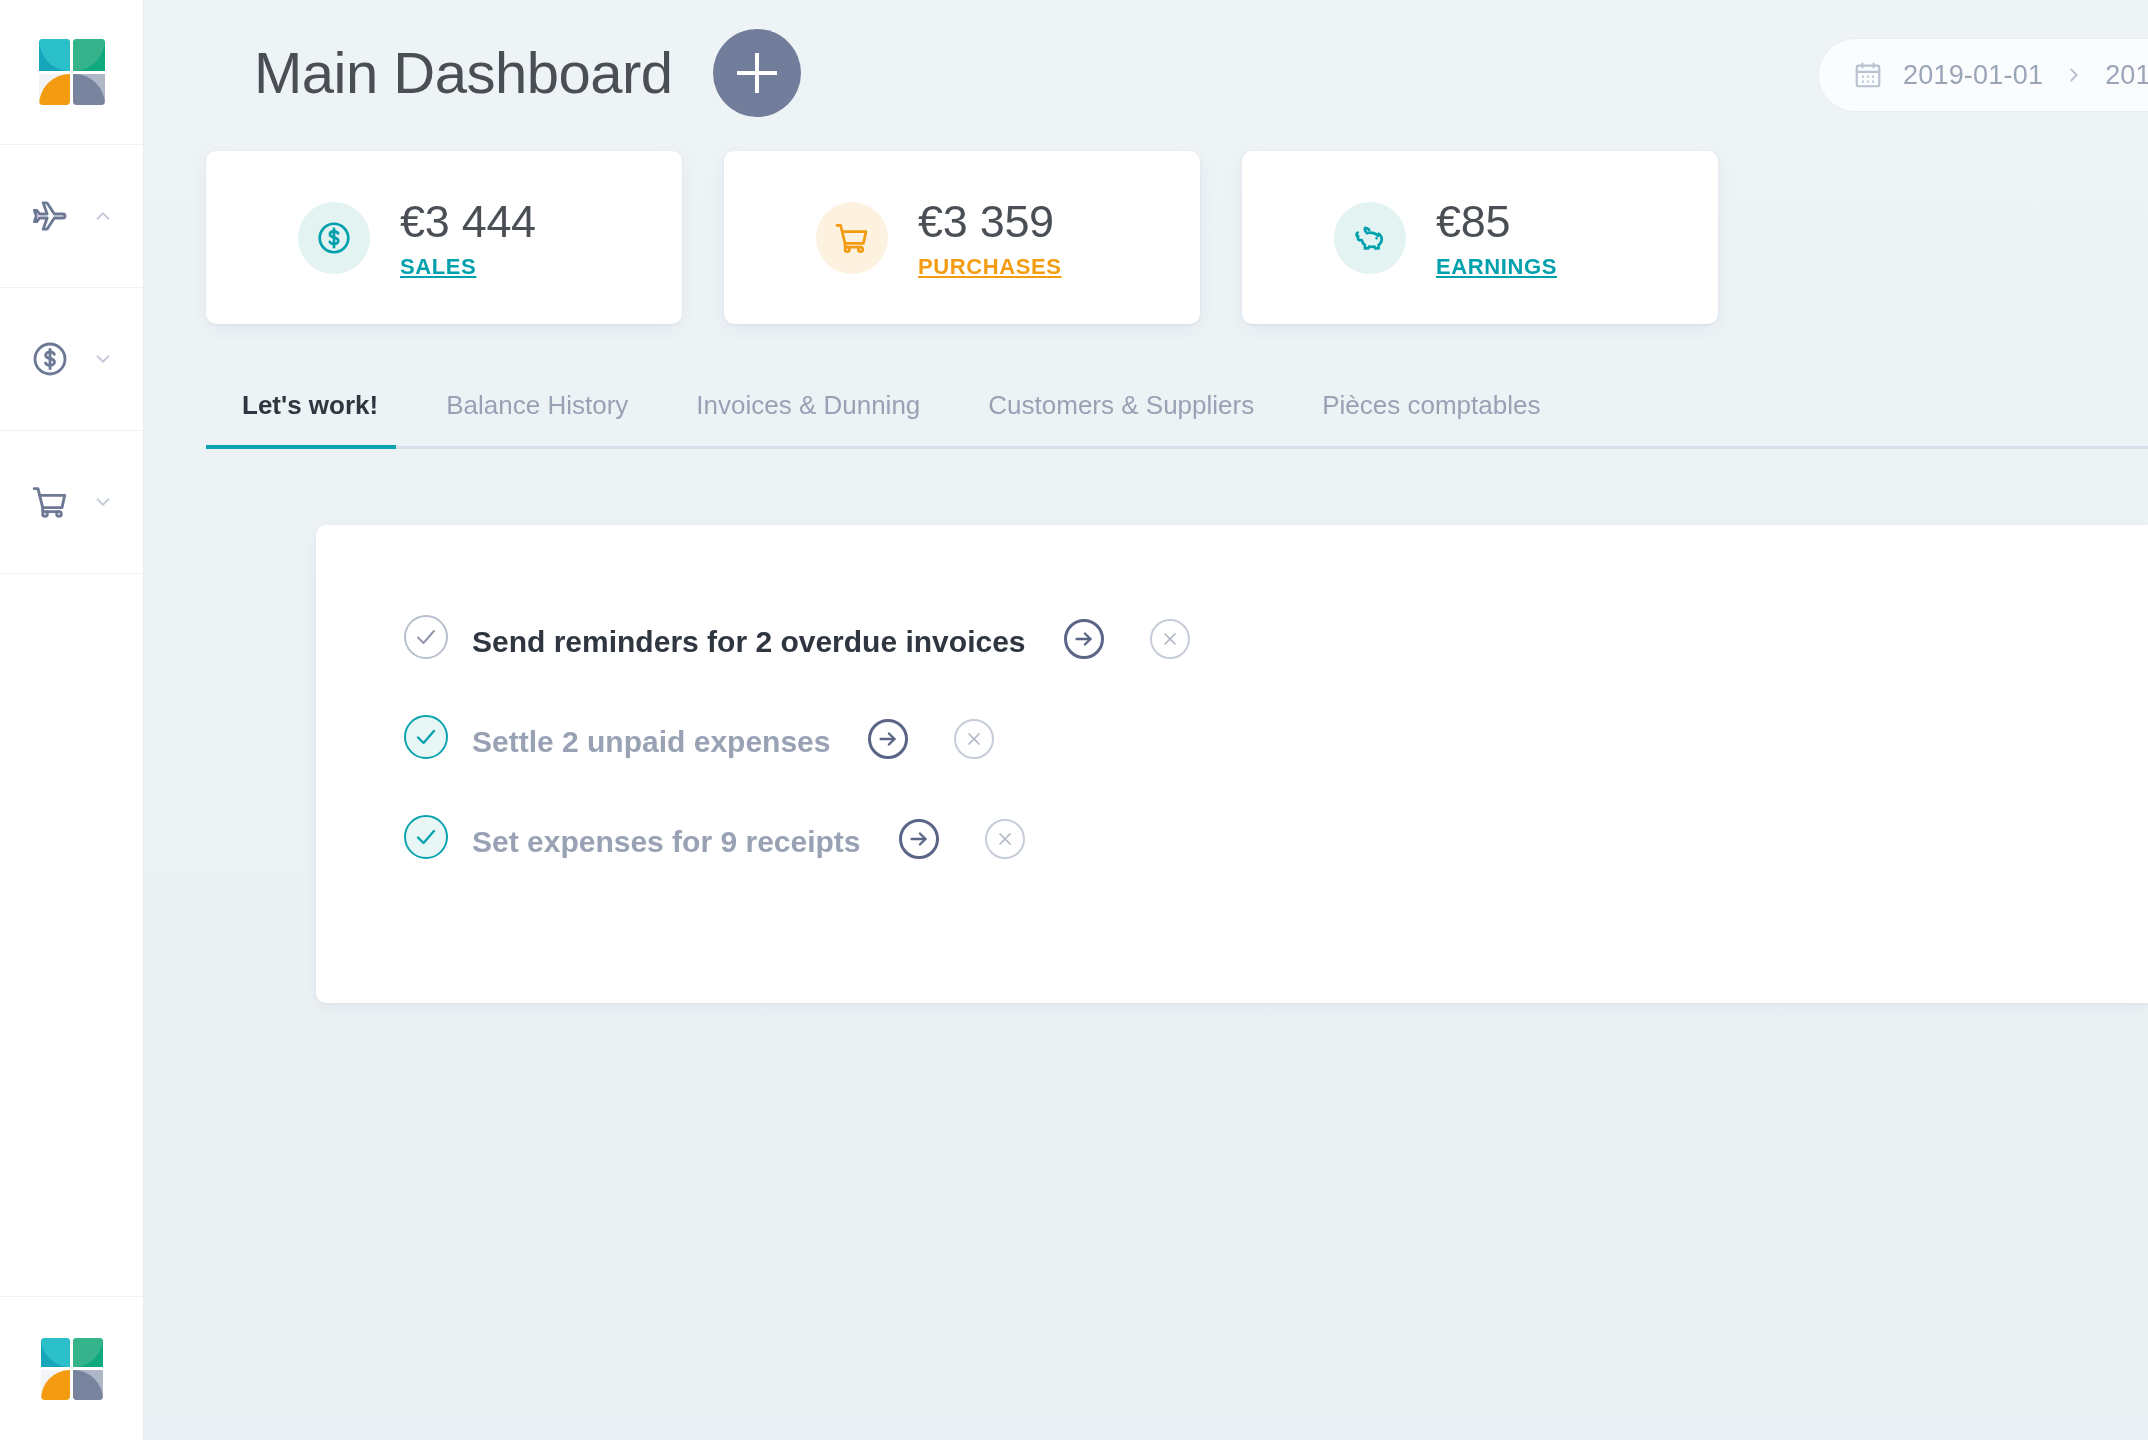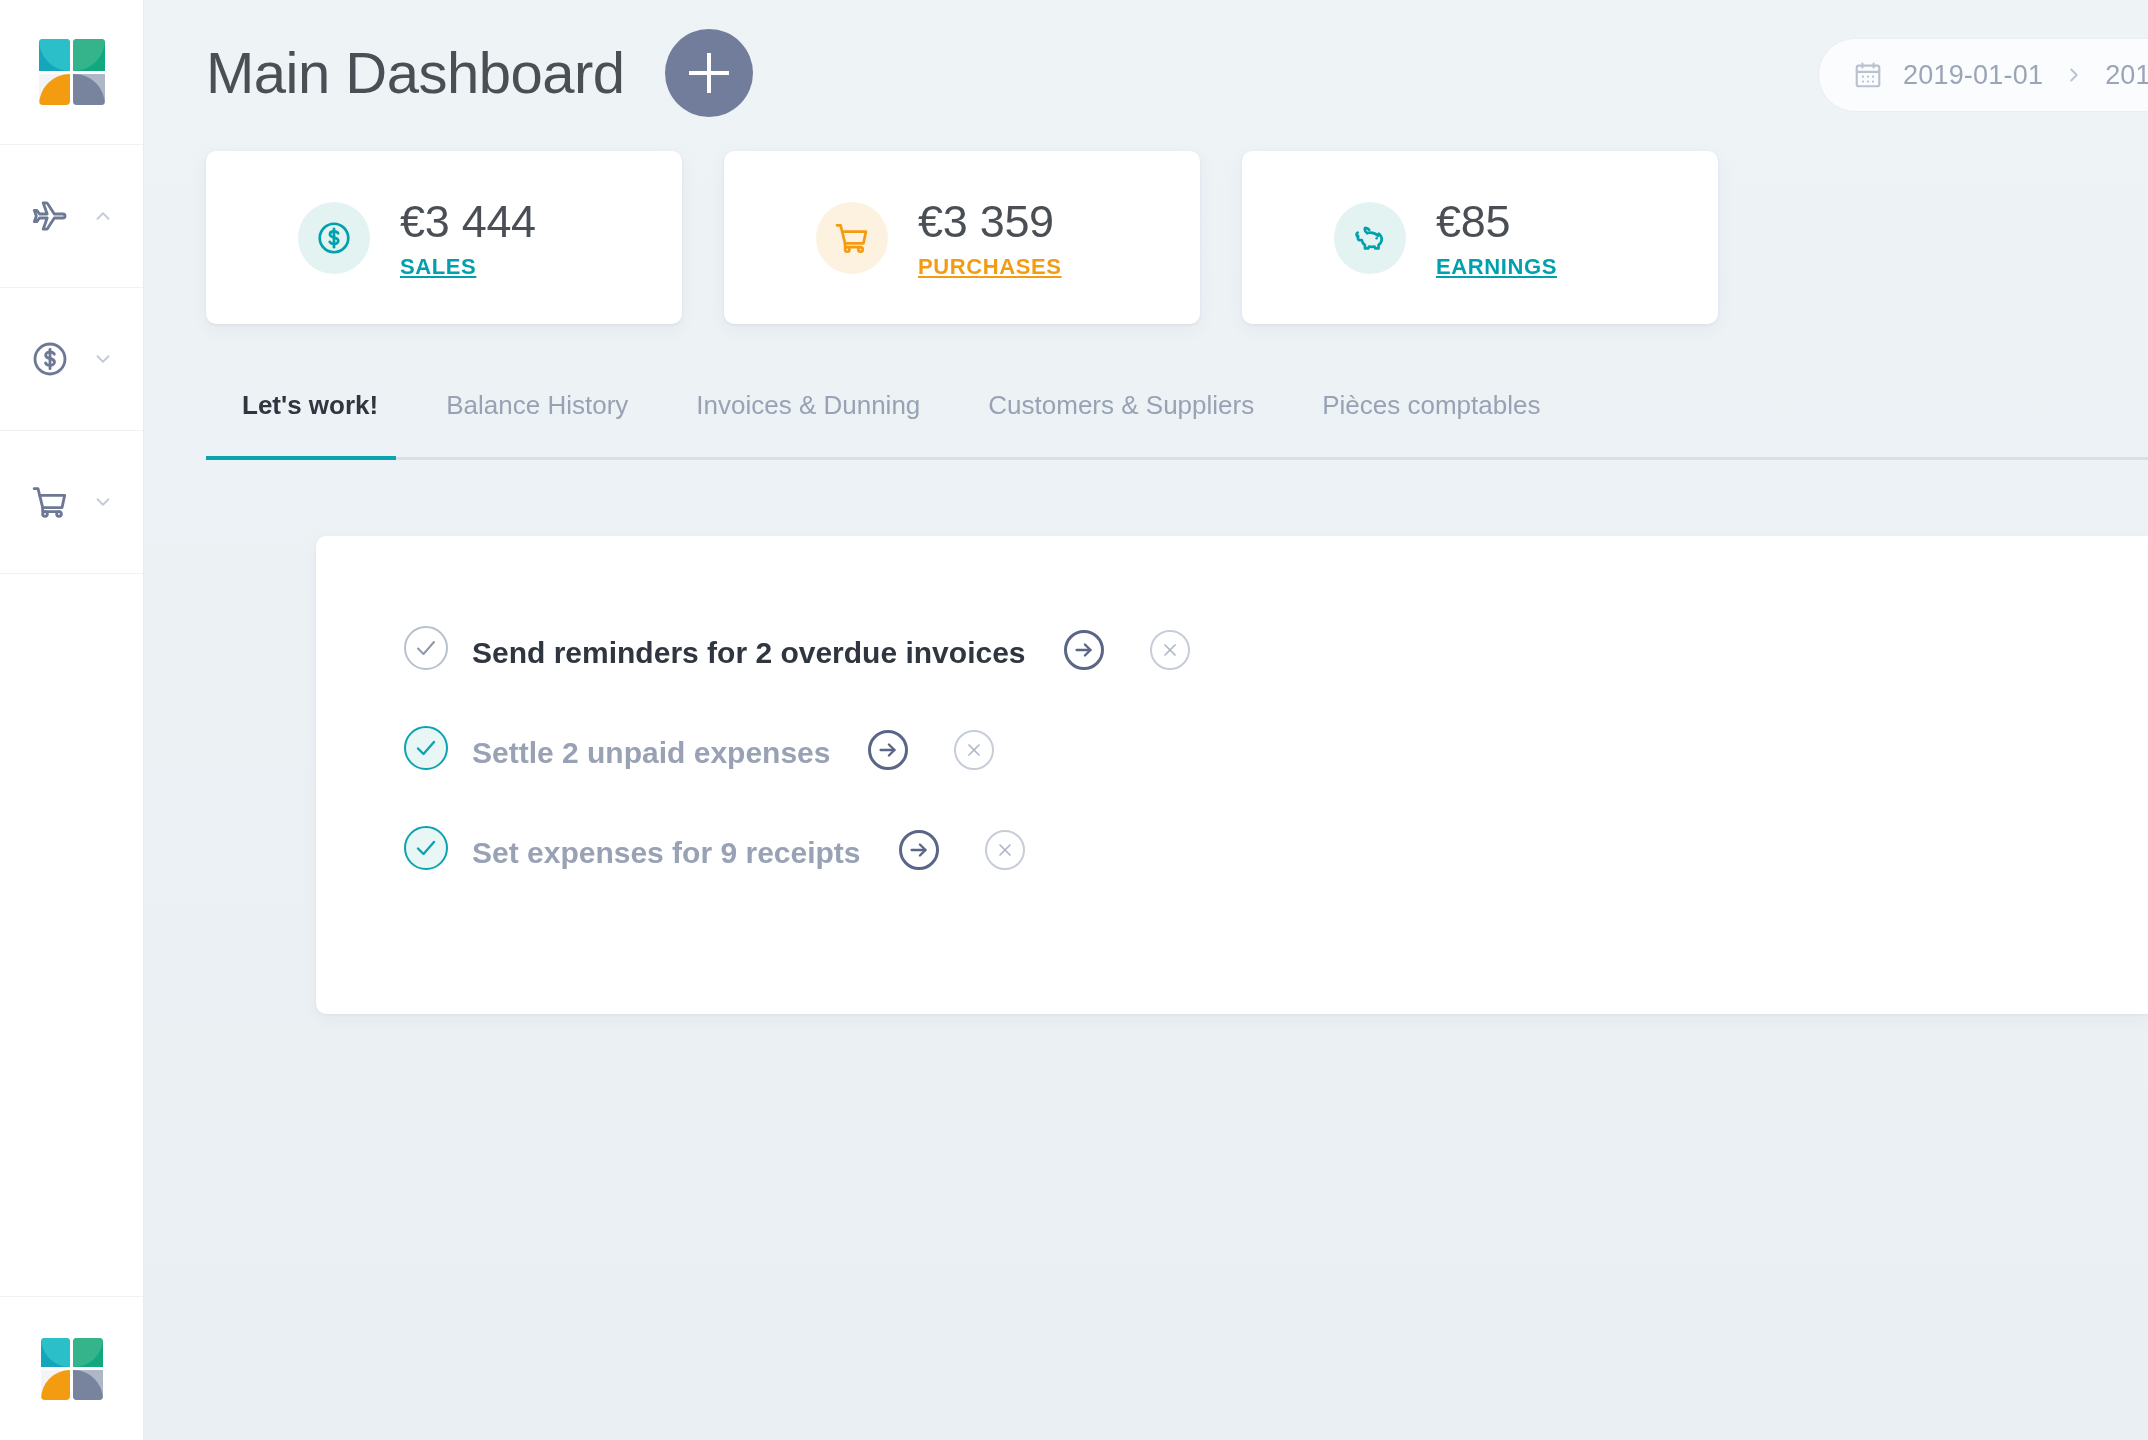--- a/index.html
+++ b/index.html
@@ -126,20 +126,21 @@
     overflow: hidden;
   }
 
   
   #topbar {
     height: 145px;
     display: flex;
     align-items: center;
     padding-left: 62px;
     position: relative;
+    margin-left: 48px;
   }
   #page-title {
     font-size: 58px;
     font-weight: 400;
     color: #4a4f56;
     letter-spacing: -0.5px;
     white-space: nowrap;
   }
   #add-btn {
     width: 88px;
@@ -226,21 +227,21 @@
     font-weight: 700;
     letter-spacing: 0.6px;
     text-decoration: underline;
   }
   .lb-teal { color: #00a0ad; }
   .lb-orange { color: #f39c12; }
 
   
   #tabs-wrap {
     margin-top: 66px;
-    padding: 0 0 11px 62px;
+    padding: 0 0 0 62px;
     position: relative;
   }
   #tabs {
     display: flex;
     gap: 0;
     align-items: flex-end;
     position: relative;
   }
   .tab {
     font-size: 26px;

